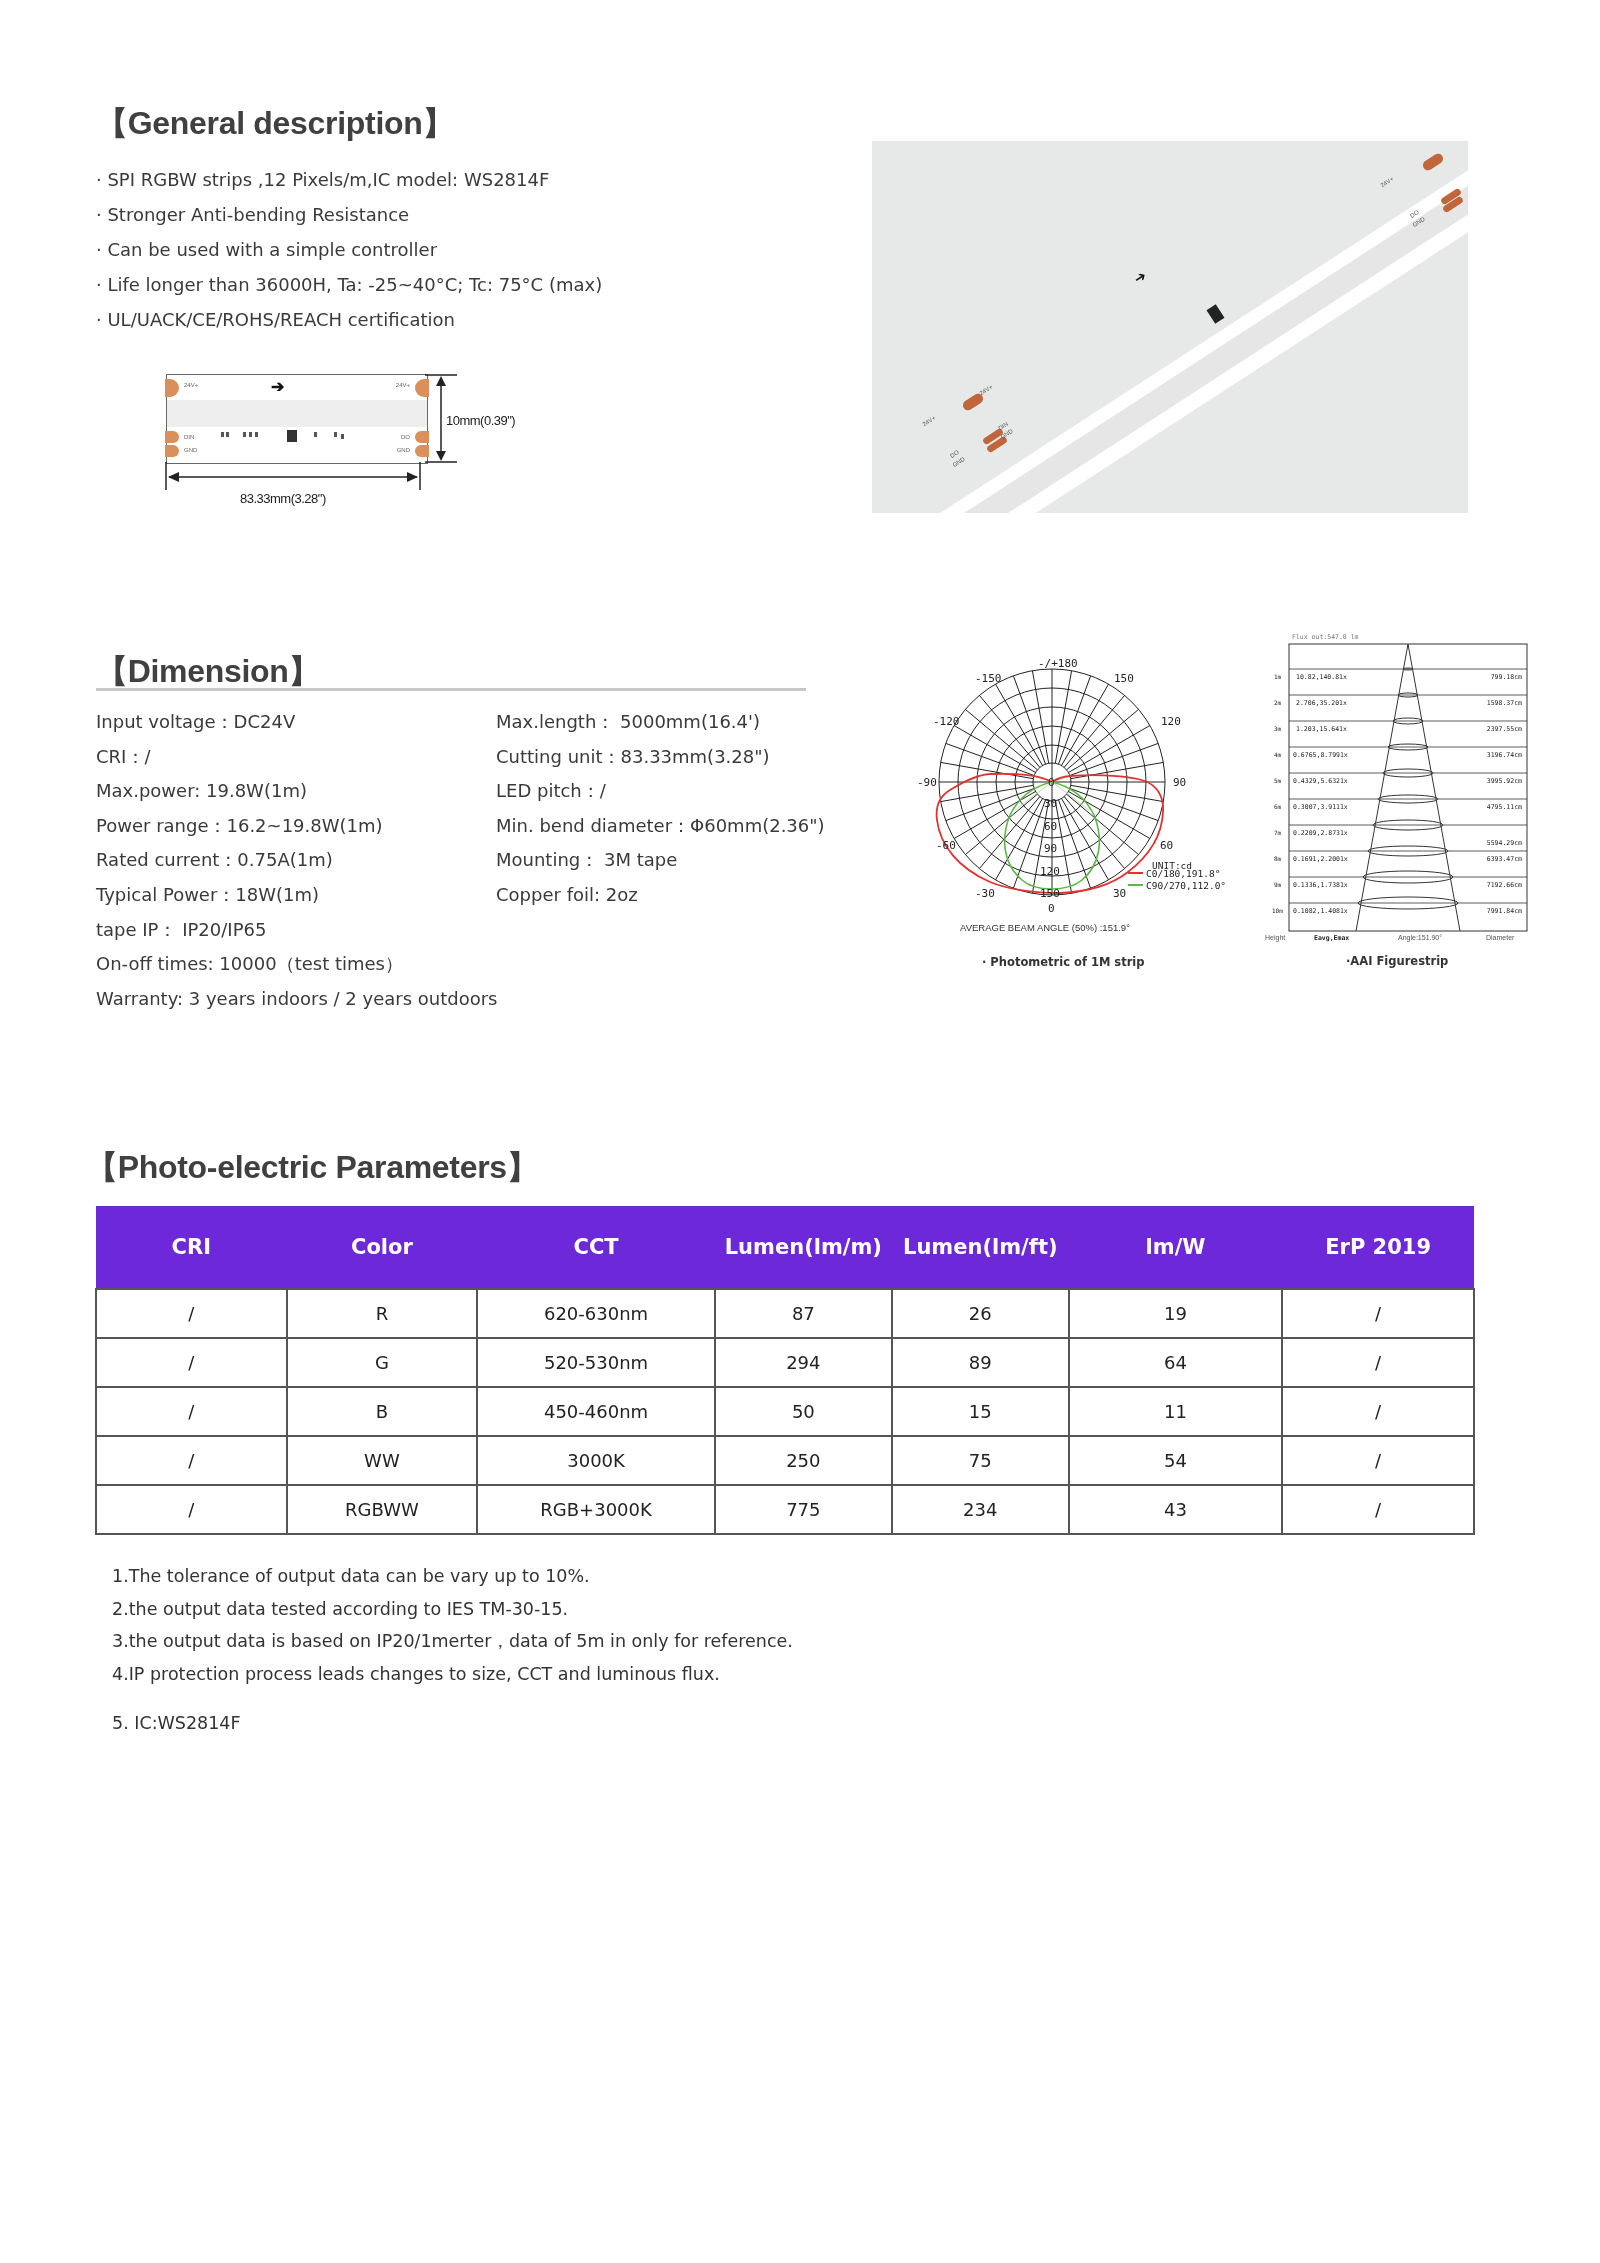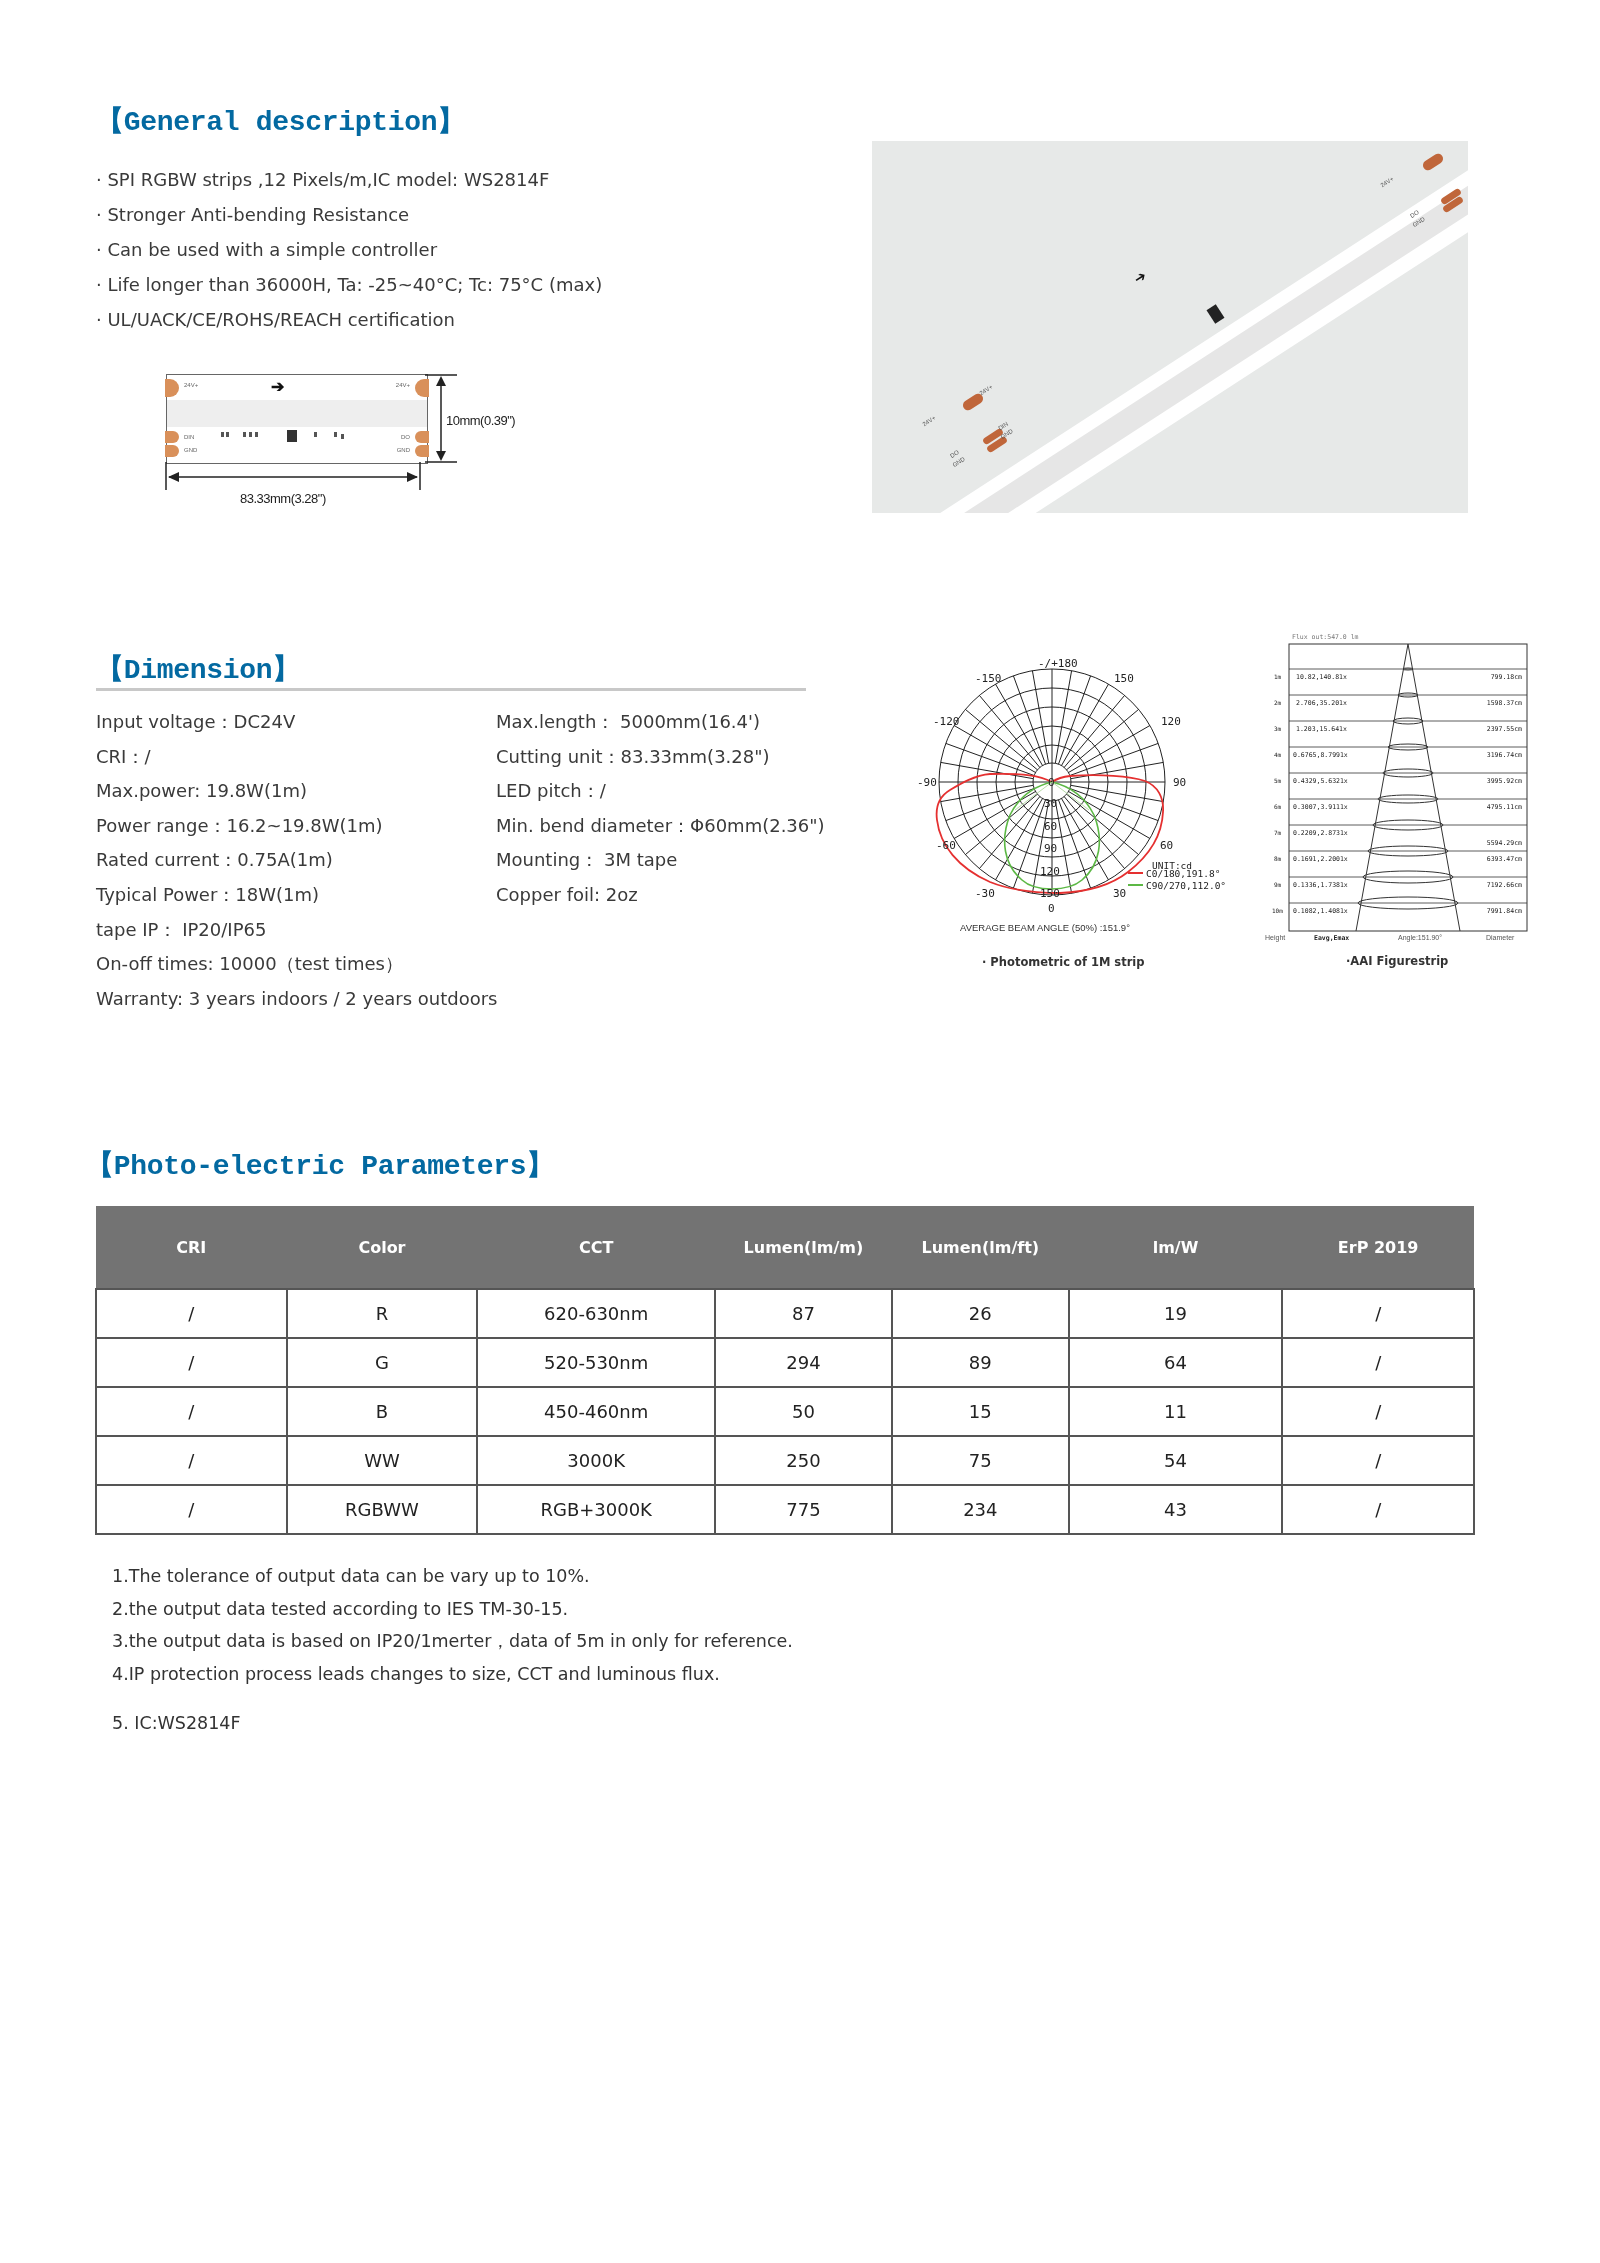--- a/index.html
+++ b/index.html
@@ -1,23 +1,23 @@
 <!DOCTYPE html>
 <html><head>
 <meta charset="utf-8">
 <style>
   html, body { margin:0; padding:0; background:#ffffff; }
   body { width:1600px; height:2263px; position:relative; font-family:"Liberation Sans", sans-serif; color:#333; overflow:hidden; }
   .abs { position:absolute; }
-  .section-title { font-family:Liberation Mono, monospace; font-weight:bold; font-size:28px; color:#0369a1; letter-spacing:-0.3px; }
+  .section-title { font-family:Liberation Sans, sans-serif; font-weight:bold; font-size:32px; color:#404040; letter-spacing:-0.3px; }
   .bullet { font-family:"DejaVu Sans", sans-serif; font-size:18px; color:#3a3a3a; line-height:35px; white-space:nowrap; }
   .spec { font-family:"DejaVu Sans", sans-serif; font-size:18px; color:#3a3a3a; line-height:34.6px; white-space:nowrap; }
   .rule { background:#c8c8c8; height:3px; }
   table.pe { position:absolute; left:95px; top:1206px; width:1380px; border-collapse:collapse; font-family:"DejaVu Sans", sans-serif; }
-  table.pe th { background:#737373; color:#fff; font-weight:bold; font-size:16px; height:80px; border:none; }
+  table.pe th { background:#6d28d9; color:#fff; font-weight:bold; font-size:21px; height:80px; border:none; }
   table.pe td { border:2px solid #555; height:45px; text-align:center; font-size:18px; color:#222; }
   .notes { font-family:"DejaVu Sans", sans-serif; font-size:17.5px; color:#333; line-height:32.5px; white-space:nowrap; }
   .caption { font-family:"DejaVu Sans", sans-serif; font-size:11.5px; color:#333; font-weight:bold; white-space:nowrap; }
   .mono-small { font-family:"DejaVu Sans Mono", monospace; font-size:9px; color:#222; }
   .label-small { font-family:"DejaVu Sans Mono", monospace; font-size:11px; color:#222; }
 </style>
 </head>
 <body>
 
 <div class="abs section-title" style="left:96px; top:102px;">【General description】</div>

